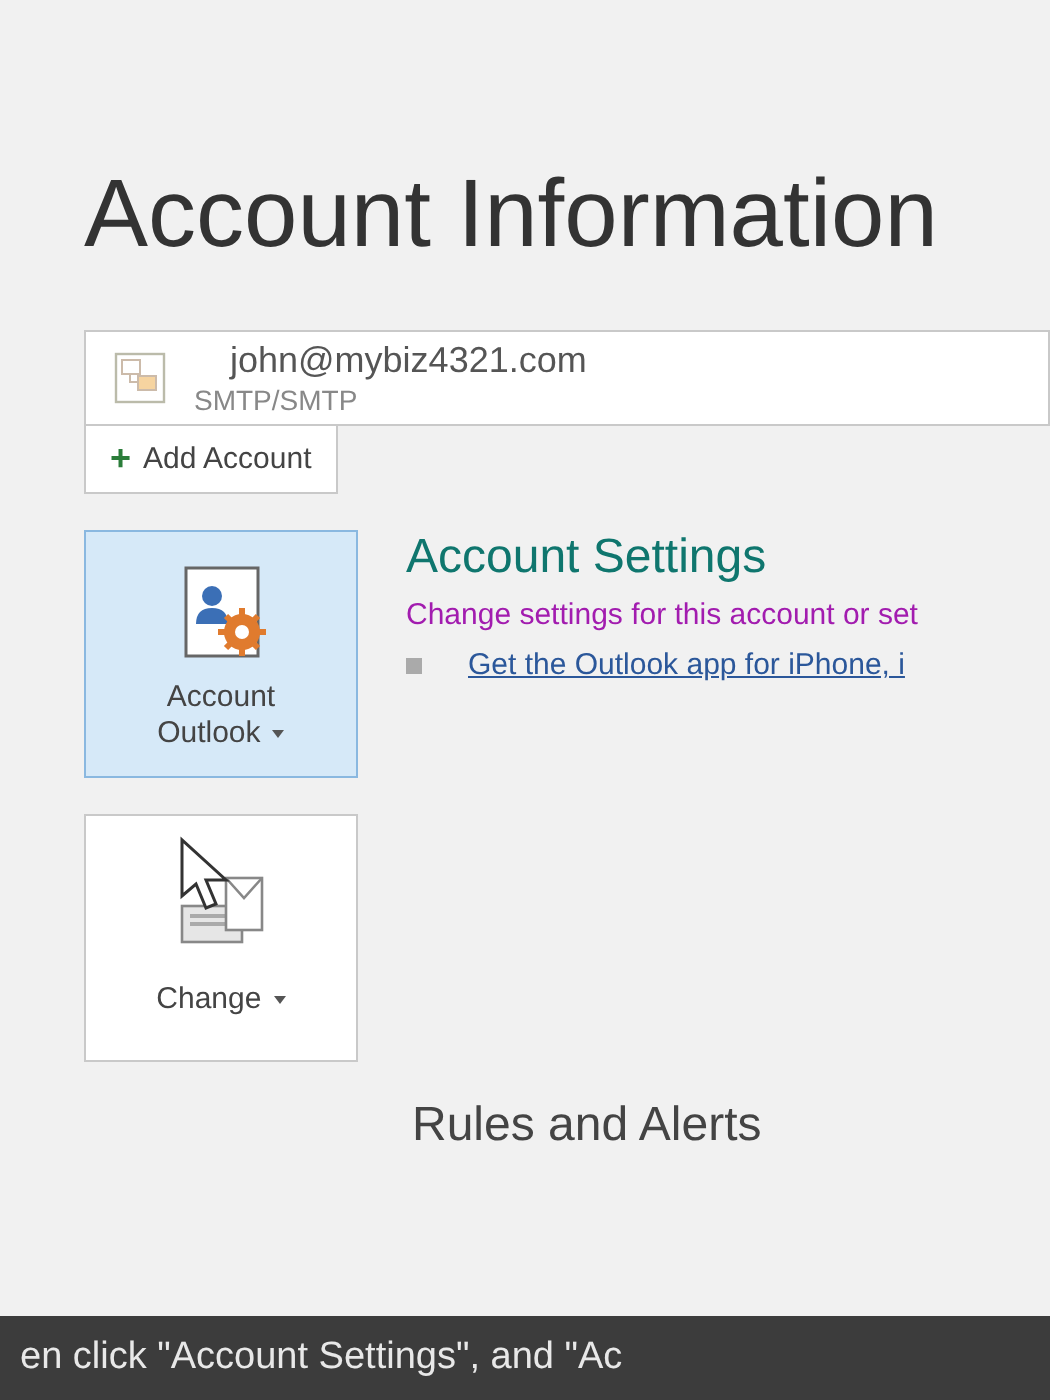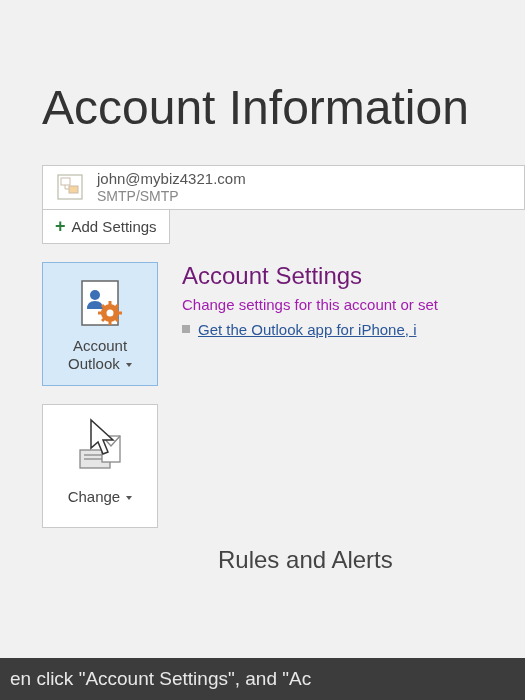--- a/index.html
+++ b/index.html
@@ -34,22 +34,23 @@
       align-items: center;
       justify-content: center;
       margin-right: 10px;
     }
     .account-text {
       display: flex;
       flex-direction: column;
       line-height: 1.2;
     }
     .account-email {
-      font-size: 15px;
+      font-size: 18px;
       color: #555;
+      margin-left: 18px;
     }
     .account-protocol {
       font-size: 14px;
       color: #888;
     }
     .add-account {
       margin-left: 42px;
       border: 1px solid #c9c9c9;
       border-top: none;
       background: #fff;
@@ -66,21 +67,21 @@
       font-weight: bold;
       font-size: 18px;
     }
     .item-row {
       display: flex;
       margin-left: 42px;
       margin-top: 18px;
       align-items: flex-start;
     }
     .big-button {
-      width: 116px;
+      width: 137px;
       height: 124px;
       background: #fff;
       border: 1px solid #c9c9c9;
       display: flex;
       flex-direction: column;
       align-items: center;
       justify-content: center;
       cursor: pointer;
       position: relative;
       margin-right: 24px;
@@ -101,33 +102,33 @@
       margin-left: 2px;
       width: 0; height: 0;
       border-left: 3px solid transparent;
       border-right: 3px solid transparent;
       border-top: 4px solid #555;
       vertical-align: middle;
     }
     .text-block .section-title {
       font-size: 24px;
       font-weight: 400;
-      color: #701a75;
+      color: #0f766e;
       margin-bottom: 6px;
     }
     .text-block .section-desc {
       font-size: 15px;
       color: #a21caf;
       margin-bottom: 8px;
       white-space: nowrap;
     }
     .link-row {
       display: flex;
       align-items: center;
-      gap: 8px;
+      gap: 23px;
     }
     .square-bullet {
       width: 8px; height: 8px;
       background: #aaa;
     }
     .link {
       color: #2b579a;
       font-size: 15px;
       text-decoration: underline;
       white-space: nowrap;
@@ -136,21 +137,20 @@
       margin-left: 42px;
       margin-top: 18px;
       display: flex;
       align-items: flex-start;
     }
     .rules-title {
       font-size: 24px;
       font-weight: 400;
       color: #444;
       white-space: nowrap;
-      margin-left: 12px;
     }
     .caption-bar {
       position: absolute;
       left: 0;
       right: 0;
       bottom: 0;
       background: rgba(45,45,45,0.92);
       color: #e8e8e8;
       font-size: 19px;
       padding: 10px 10px;
@@ -181,21 +181,21 @@
     </svg>
   </div>
   <div class="account-text">
     <span class="account-email">john@mybiz4321.com</span>
     <span class="account-protocol">SMTP/SMTP</span>
   </div>
 </div>
 
 <button class="add-account">
   <span class="plus-icon">+</span>
-  <span>Add Settings</span>
+  <span>Add Account</span>
 </button>
 
 <div class="item-row">
   <div class="big-button selected">
     <svg width="56" height="56" viewBox="0 0 56 56">
       <rect x="10" y="6" width="36" height="44" fill="#fff" stroke="#666" stroke-width="1.5"></rect>
       <circle cx="23" cy="20" r="5" fill="#3b6fb6"></circle>
       <path d="M15 34 Q15 26 23 26 Q31 26 31 34 Z" fill="#3b6fb6"></path>
       <circle cx="38" cy="38" r="9" fill="#e07b2e"></circle>
       <g stroke="#e07b2e" stroke-width="3">

